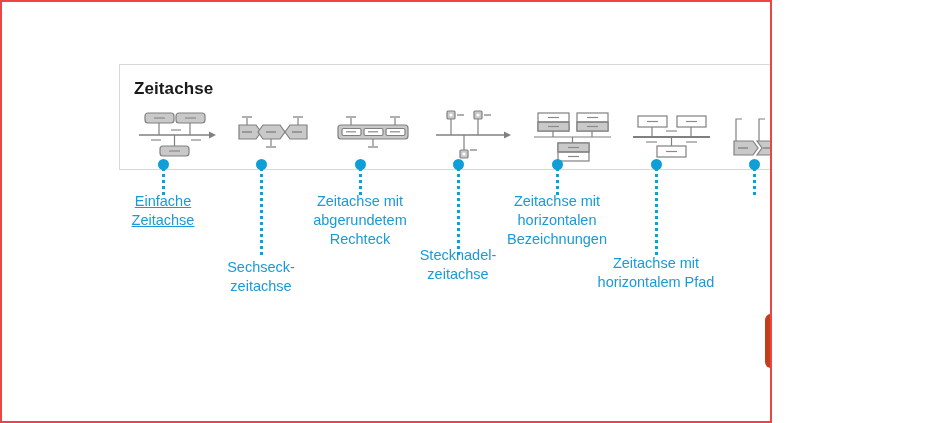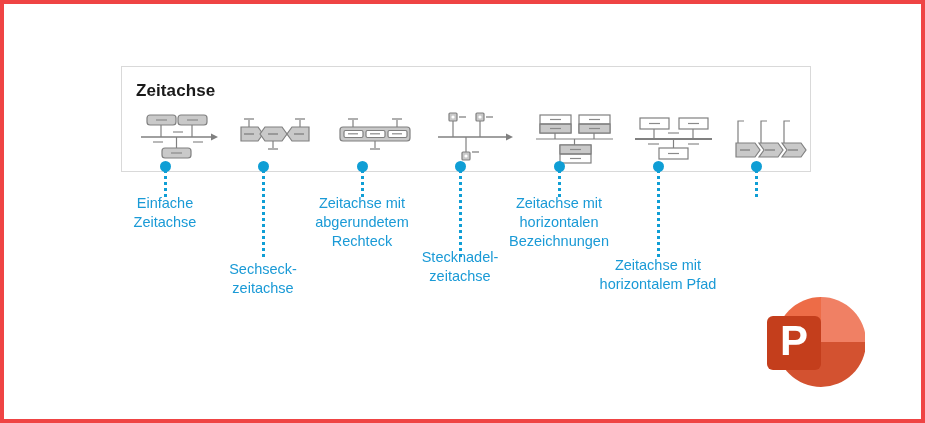--- a/index.html
+++ b/index.html
@@ -5,24 +5,24 @@
   html, body {
     margin: 0;
     padding: 0;
     background: #ffffff;
   }
   body {
     font-family: "Liberation Sans", sans-serif;
   }
   .page {
     position: relative;
-    width: 925px;
+    width: 772px;
     height: 423px;
     background: #ffffff;
-    border: 4px solid #ef4444;
+    border: 2px solid #ef4444;
     box-sizing: border-box;
     overflow: hidden;
   }
 
   
   .gallery {
     position: absolute;
     left: 117px;
     top: 62px;
     width: 690px;
@@ -279,21 +279,21 @@
   </div>
   <div class="marker" style="left:649px; top:157px;">
     <span class="dot"></span>
     <span class="stem" style="height:89px;"></span>
   </div>
   <div class="marker" style="left:747px; top:157px;">
     <span class="dot"></span>
     <span class="stem" style="height:27px;"></span>
   </div>
 
-  <div class="label" style="left:108px; top:190px; width:106px;">Einfache
+  <div class="label" style="left:108px; top:190px; width:106px;text-decoration:underline;">Einfache
 Zeitachse</div>
 
   <div class="label" style="left:206px; top:256px; width:106px;">Sechseck-
 zeitachse</div>
 
   <div class="label" style="left:293px; top:190px; width:130px;">Zeitachse mit
 abgerundetem
 Rechteck</div>
 
   <div class="label" style="left:399px; top:244px; width:114px;">Stecknadel-

